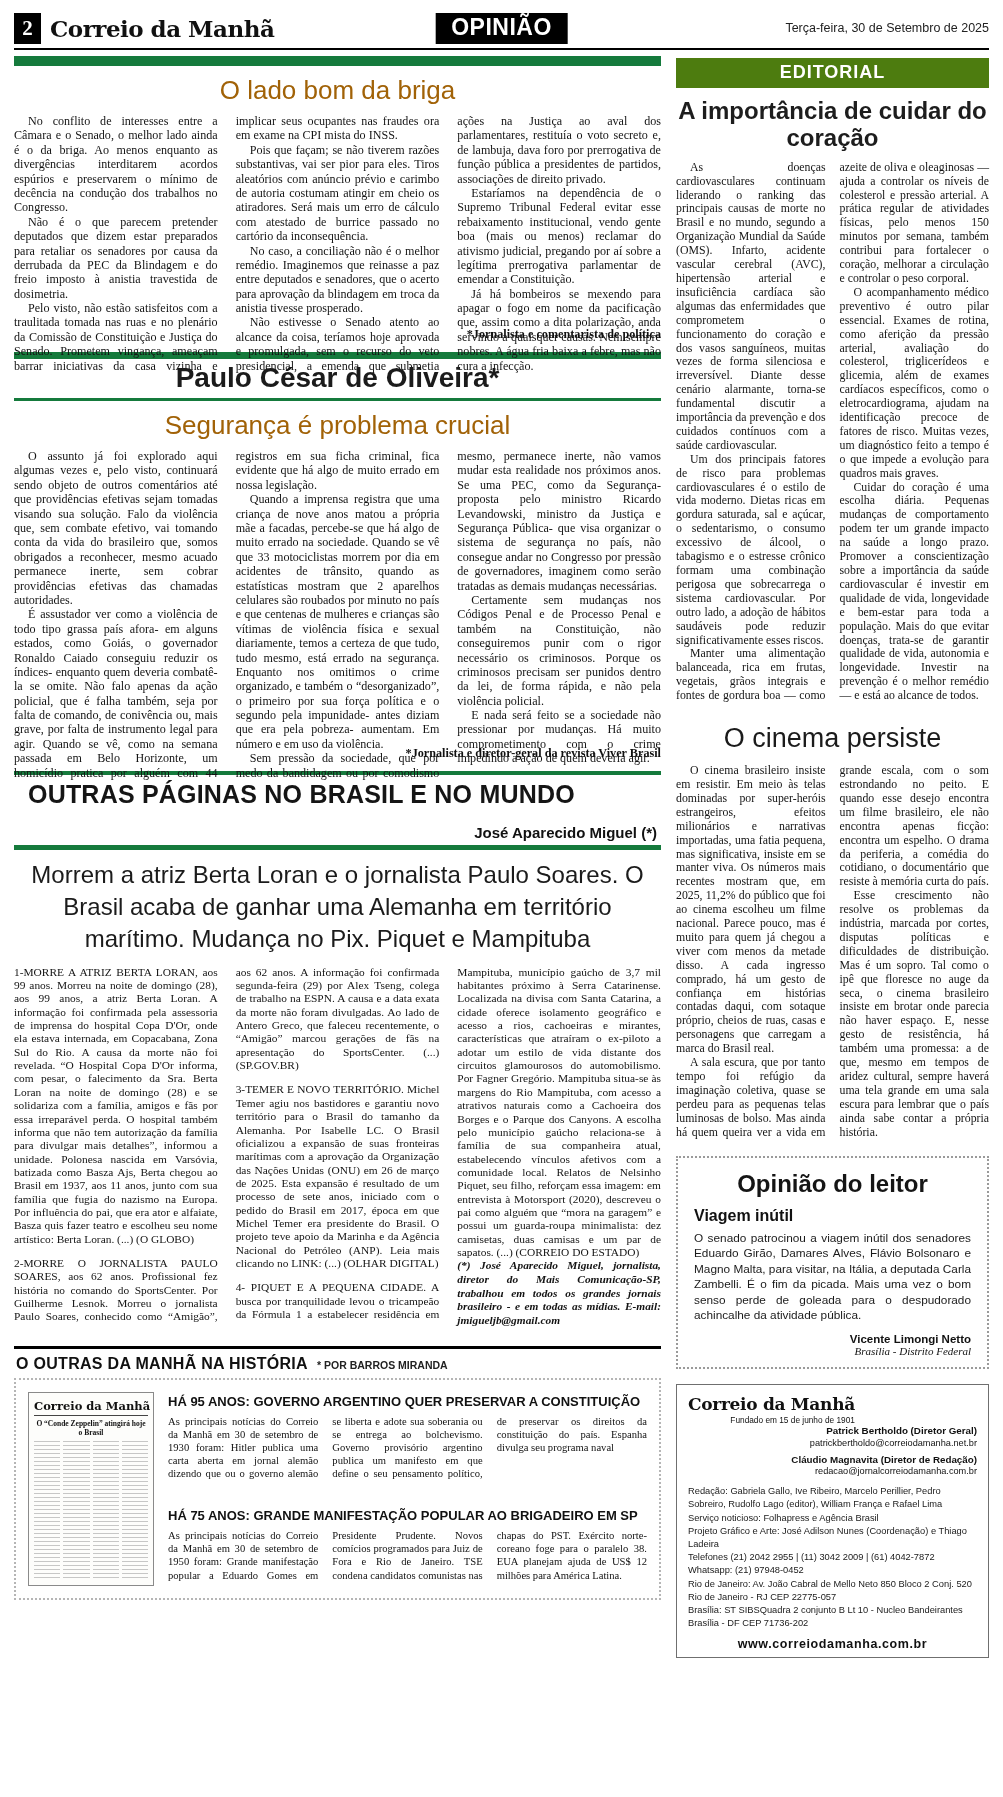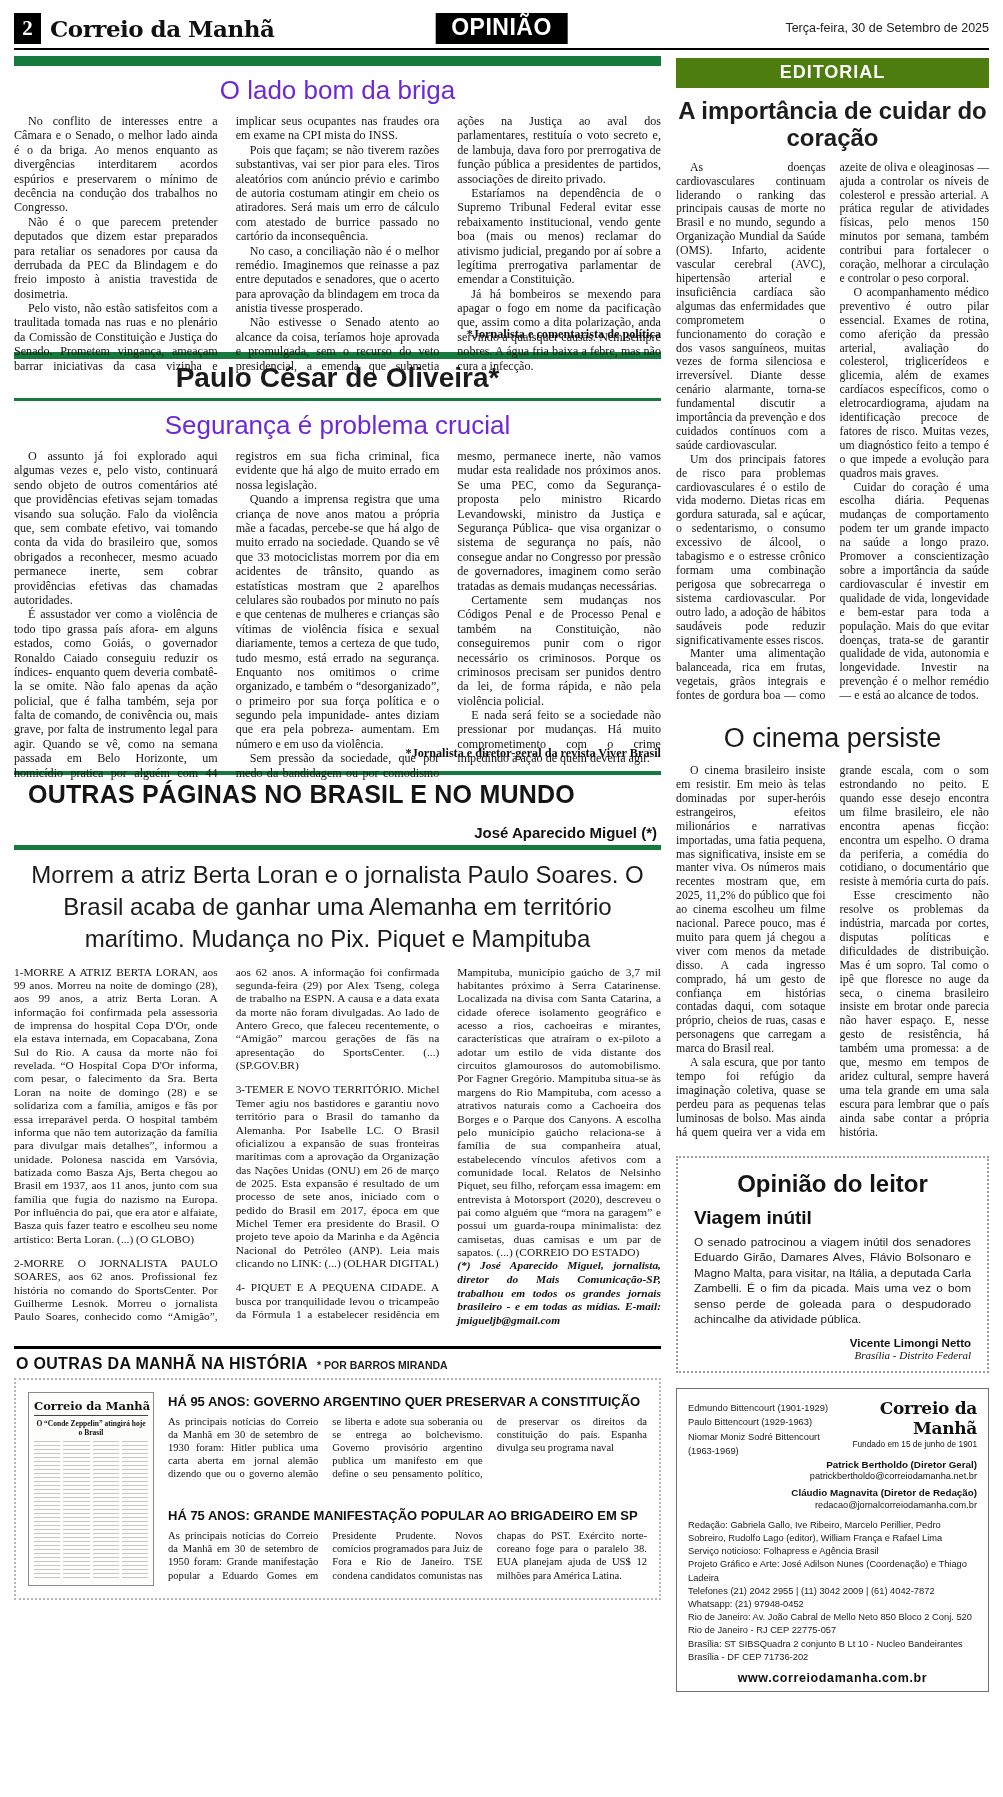--- a/index.html
+++ b/index.html
@@ -16,21 +16,21 @@
 
   
   .content { display: flex; gap: 15px; margin-top: 6px; }
   .col-left { width: 647px; flex: none; }
   .col-right { flex: 1; min-width: 0; }
 
   
   .green-bar { height: 7px; background: #157a3c; }
   .author-name { text-align: center; font-size: 28px; font-weight: 600; margin: 3px 0 4px; color: #1b1b1b; }
   .green-rule { height: 3px; background: #157a3c; }
-  .article-title { text-align: center; font-size: 26px; font-weight: 500; margin: 9px 0 8px; color: #6d28d9; }
+  .article-title { text-align: center; font-size: 26px; font-weight: 500; margin: 9px 0 8px; color: #a16207; }
   .body-3 { column-count: 3; column-gap: 18px; font-family: "Liberation Serif", serif; font-size: 12.1px; line-height: 1.19; text-align: justify; hyphens: auto; color: #141414; }
   .body-3 p, .body-2 p { margin: 0; text-indent: 14px; }
   .credit { font-family: "Liberation Serif", serif; font-weight: bold; text-align: right; margin-top: 13px; font-size: 12.2px; }
   .article { margin-bottom: 10px; }
 
   
   .outras { margin-top: 4px; }
   .outras-toprule { height: 4px; background: #157a3c; margin-bottom: 5px; }
   .outras-title { font-weight: 800; font-size: 25px; letter-spacing: 0.2px; text-align: left; padding-left: 14px; color: #151515; }
   .outras-byline { text-align: right; font-weight: bold; font-size: 15px; margin: 15px 4px 4px 0; }
@@ -42,21 +42,21 @@
 
   
   .editorial-badge { background: #4d7c0f; color: #fff; text-align: center; font-weight: 700; font-size: 18px; letter-spacing: 1px; padding: 4px 0 5px; margin-top: 2px; }
   .editorial-title { text-align: center; font-size: 24px; font-weight: 600; line-height: 1.14; margin: 9px 0 9px; color: #1d1d1d; }
   .body-2 { column-count: 2; column-gap: 14px; font-family: "Liberation Serif", serif; font-size: 11.8px; line-height: 1.18; text-align: justify; hyphens: auto; color: #141414; }
   .cinema-title { text-align: center; font-size: 27px; font-weight: 500; margin: 20px 0 10px; color: #1b1b1b; }
 
   
   .letter-box { border: 2px dotted #9a9a9a; padding: 10px 16px 10px; margin-top: 16px; }
   .letter-title { text-align: center; font-weight: 700; font-size: 24px; margin: 2px 0 9px; color: #151515; }
-  .letter-sub { font-weight: 700; font-size: 19px; margin-bottom: 6px; }
+  .letter-sub { font-weight: 700; font-size: 16px; margin-bottom: 6px; }
   .letter-body { font-size: 11.8px; line-height: 1.32; text-align: justify; color: #1a1a1a; }
   .letter-sig { text-align: right; font-weight: 700; font-size: 11.5px; margin-top: 9px; }
   .letter-loc { text-align: right; font-style: italic; font-size: 11px; font-family: "Liberation Serif", serif; }
 
   
   .historia { margin-top: 14px; }
   .hist-toprule { height: 3px; background: #000; }
   .hist-header { display: flex; align-items: baseline; gap: 9px; padding: 6px 2px 5px; }
   .hist-title { font-weight: 800; font-size: 16px; letter-spacing: 0.3px; }
   .hist-credit { font-weight: 700; font-size: 10.5px; color: #222; }
@@ -200,25 +200,20 @@
       <section class="letter-box">
         <h2 class="letter-title">Opinião do leitor</h2>
         <div class="letter-sub">Viagem inútil</div>
         <div class="letter-body">O senado patrocinou a viagem inútil dos senadores Eduardo Girão, Damares Alves, Flávio Bolsonaro e Magno Malta, para visitar, na Itália, a deputada Carla Zambelli. É o fim da picada. Mais uma vez o bom senso perde de goleada para o despudorado achincalhe da atividade pública.</div>
         <div class="letter-sig">Vicente Limongi Netto</div>
         <div class="letter-loc">Brasília - Distrito Federal</div>
       </section>
 
       <section class="mh-box">
         <div class="mh-top">
-          <div class="mh-founders">
-              <div>Edmundo Bittencourt (1901-1929)</div>
-              <div>Paulo Bittencourt (1929-1963)</div>
-              <div>Niomar Moniz Sodré Bittencourt (1963-1969)</div>
-            </div>
           <div class="mh-logoblock">
             <div class="mh-logo">Correio da Manhã</div>
             <div class="mh-founded">Fundado em 15 de junho de 1901</div>
           </div>
         </div>
         <div class="mh-directors">
           <div class="mh-dir">
             <div class="mh-dir-name">Patrick Bertholdo (Diretor Geral)</div>
             <div class="mh-dir-mail">patrickbertholdo@correiodamanha.net.br</div>
           </div>

